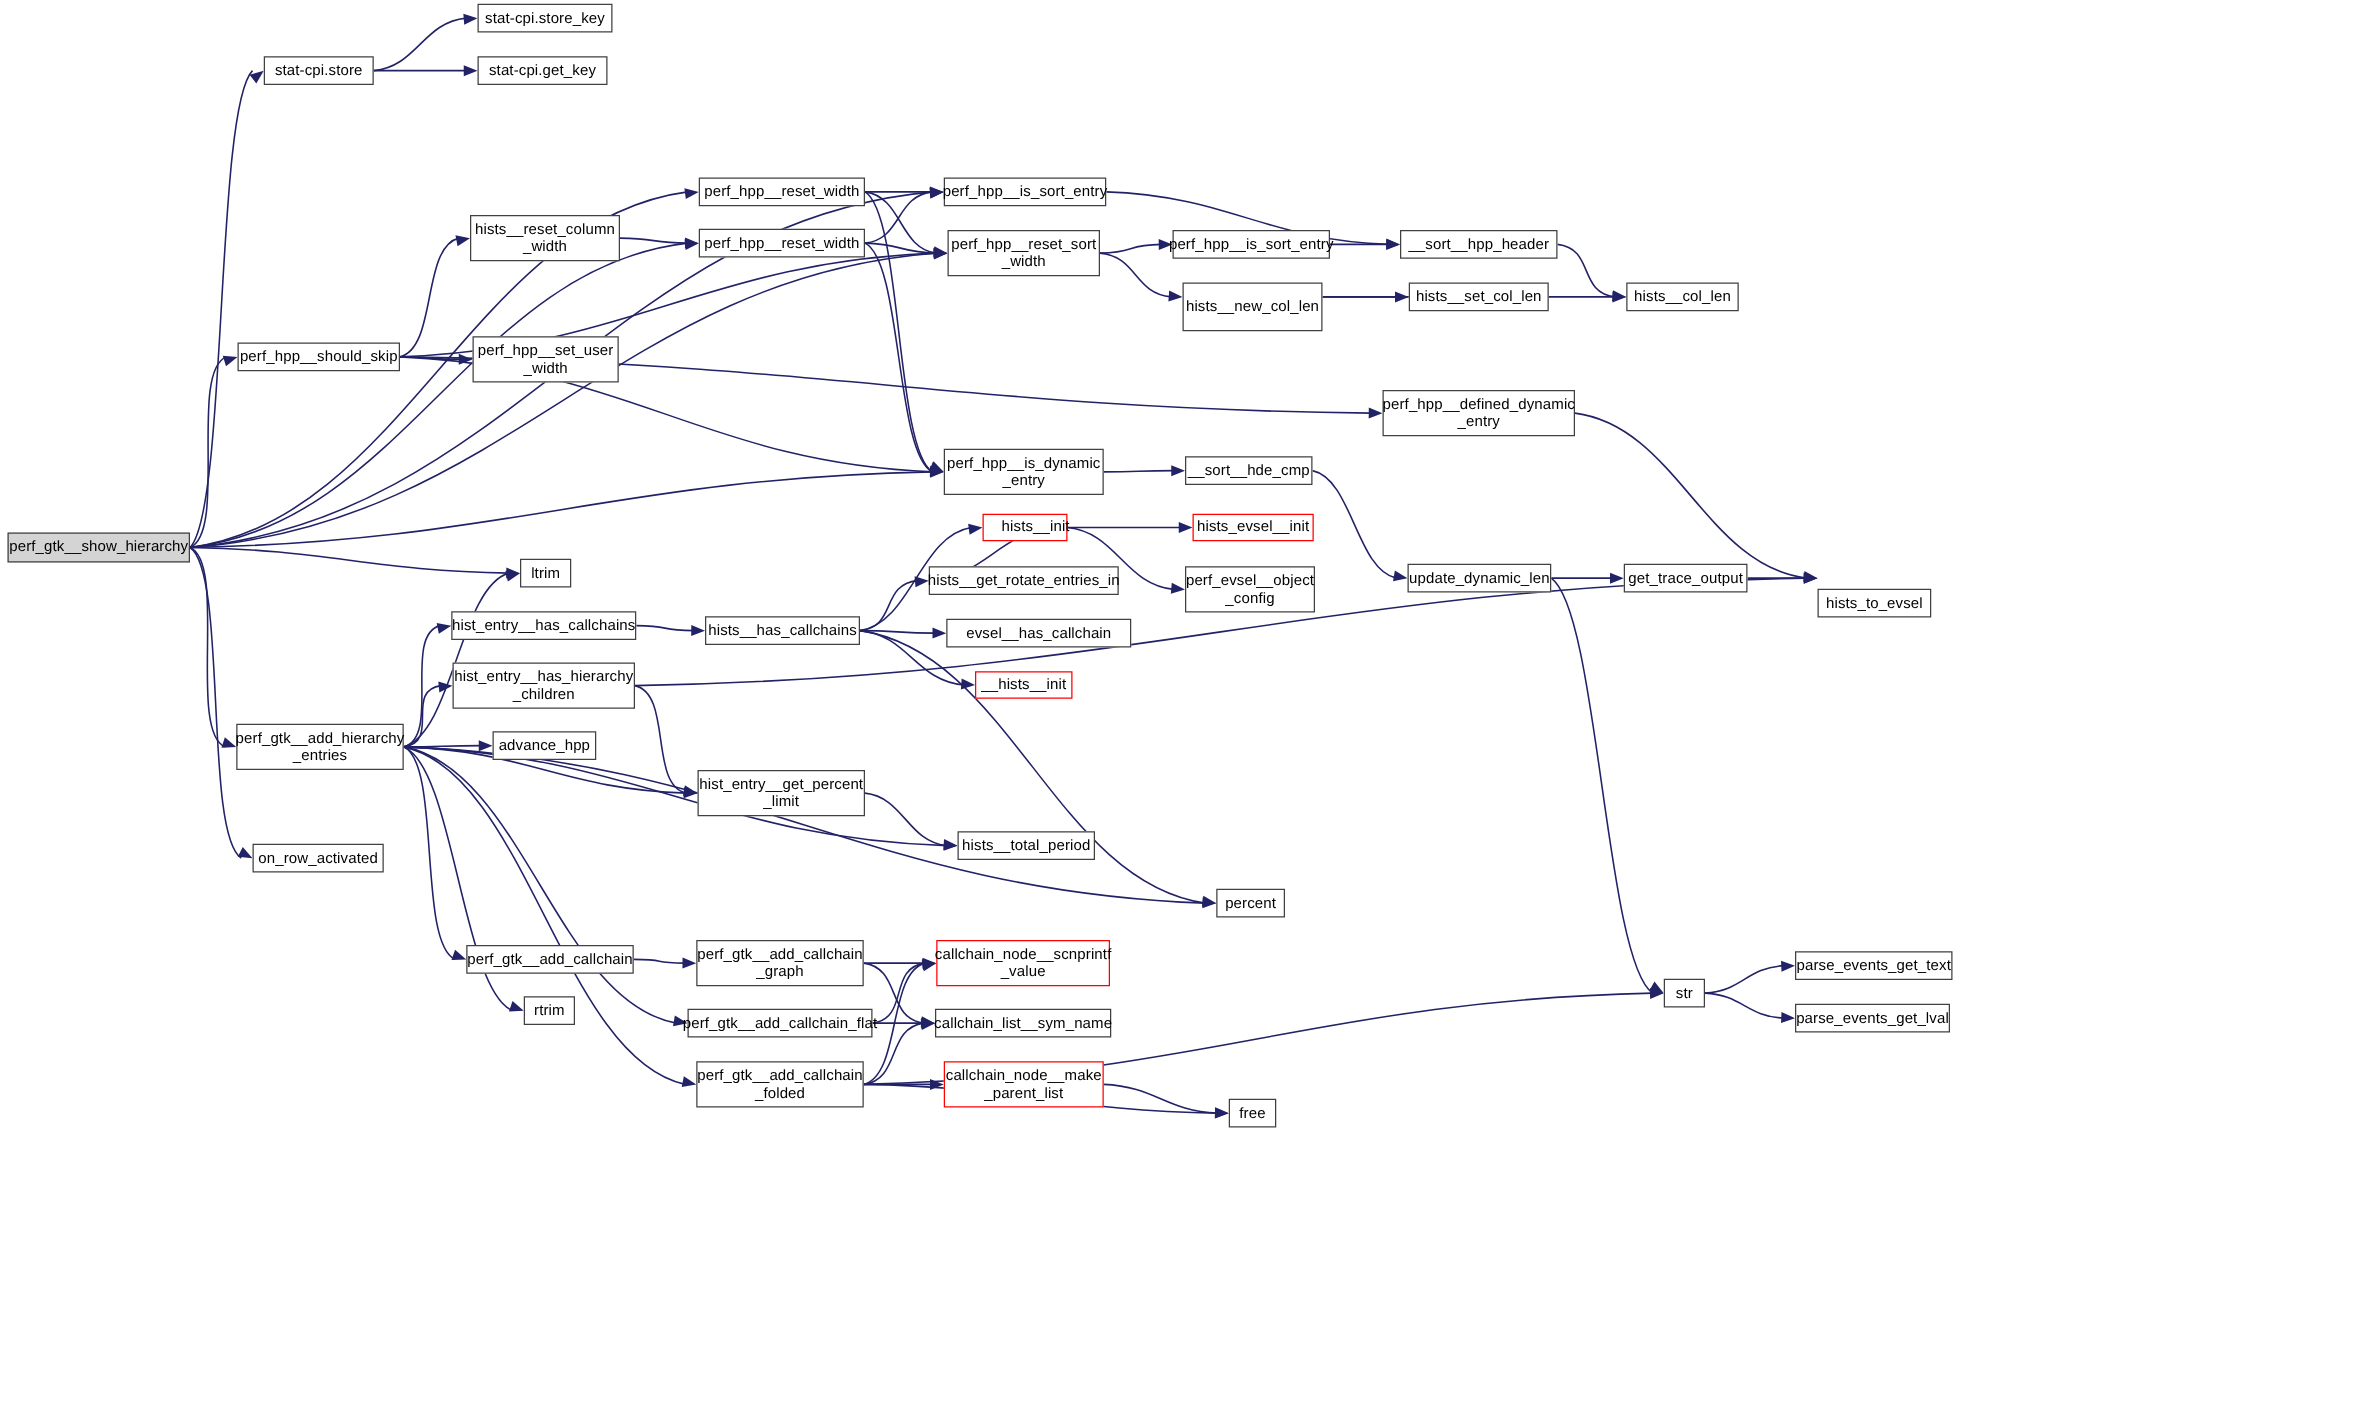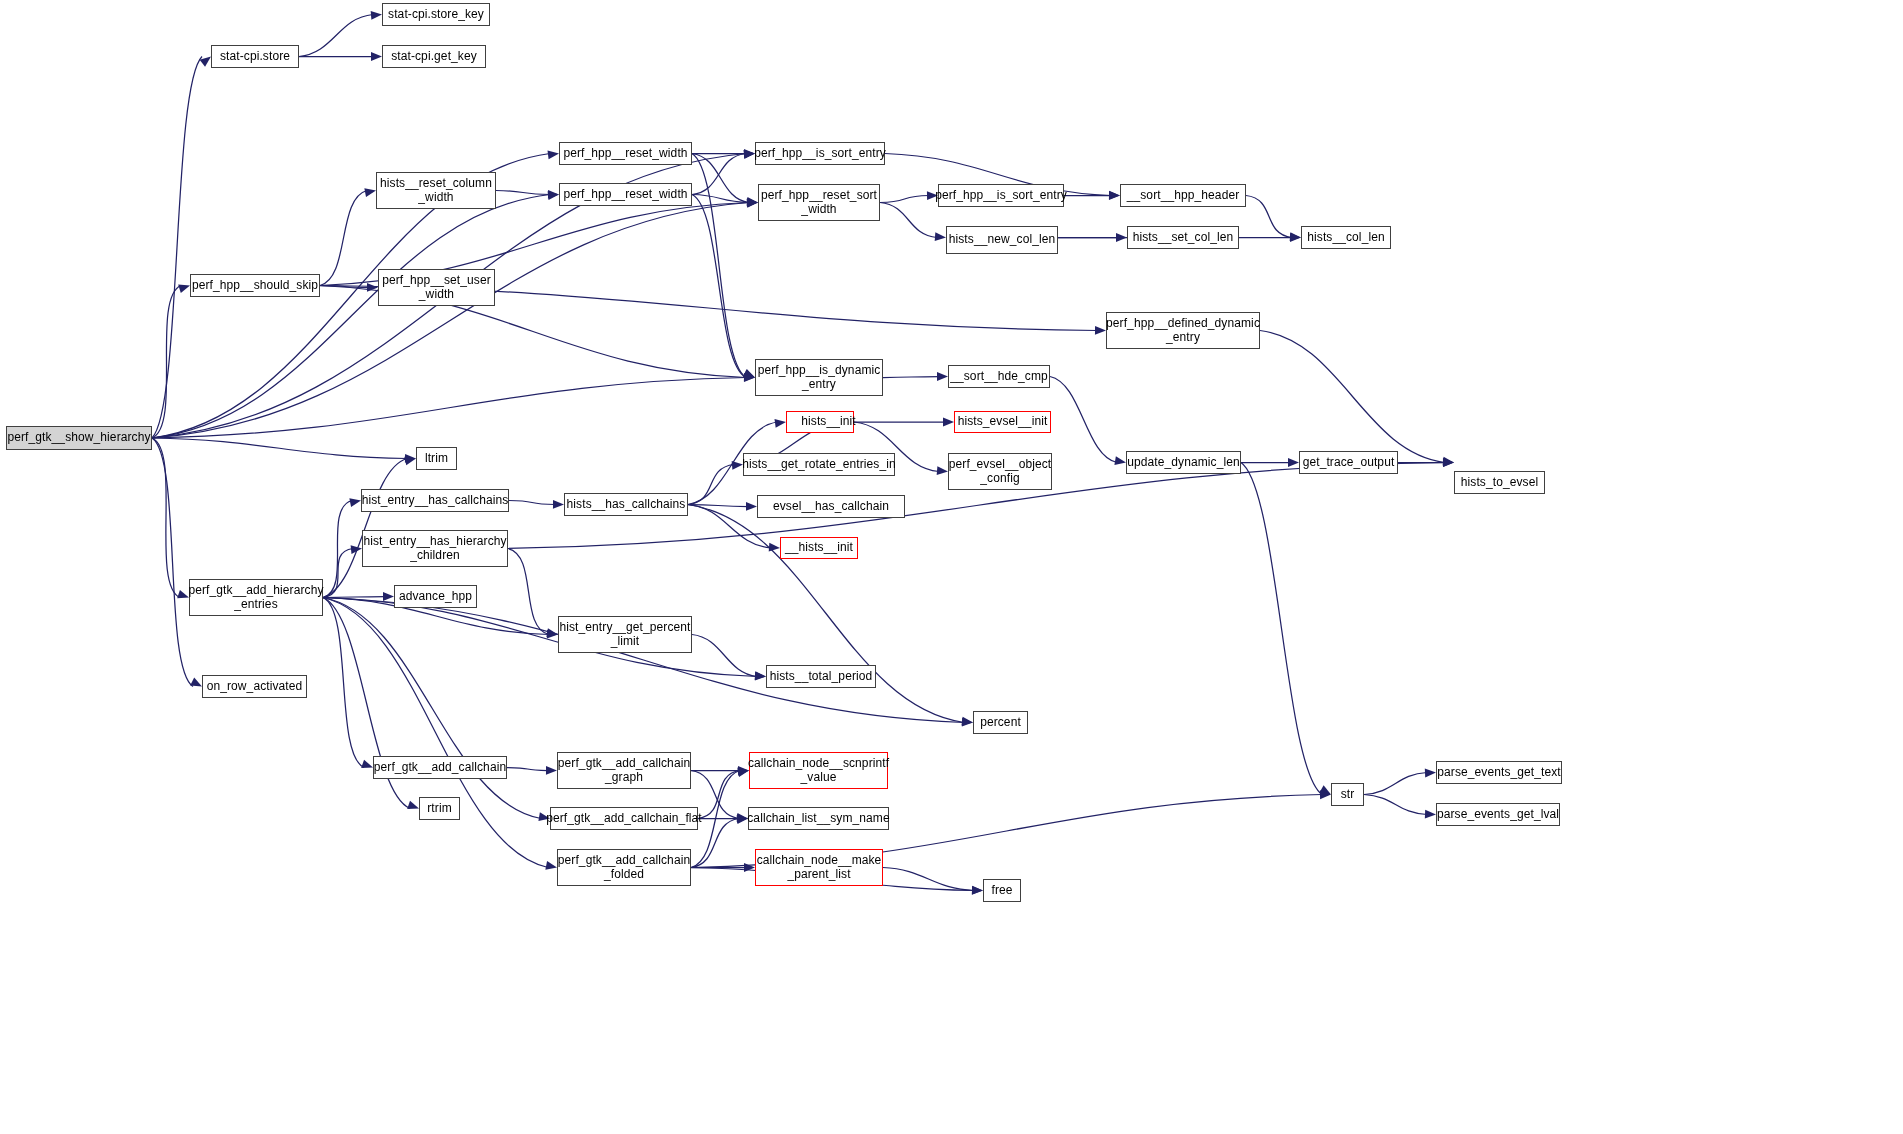--- a/index.html
+++ b/index.html
@@ -173,21 +173,21 @@
       <div class="node" style="left: 382px; top: 3px; width: 108px; height: 23px;">stat-cpi.store_key</div>
       <div class="node" style="left: 382px; top: 45px; width: 104px; height: 23px;">stat-cpi.get_key</div>
       <div class="node" style="left: 559px; top: 142px; width: 133px; height: 23px;">perf_hpp__reset_width</div>
       <div class="node" style="left: 376px; top: 172px; width: 120px; height: 37px;">hists__reset_column
 _width</div>
       <div class="node" style="left: 559px; top: 183px; width: 133px; height: 23px;">perf_hpp__reset_width</div>
       <div class="node" style="left: 755px; top: 142px; width: 130px; height: 23px;">perf_hpp__is_sort_entry</div>
       <div class="node" style="left: 758px; top: 184px; width: 122px; height: 37px; text-align: center;">perf_hpp__reset_sort
 _width</div>
       <div class="node" style="left: 938px; top: 184px; width: 126px; height: 23px;">perf_hpp__is_sort_entry</div>
-      <div class="node" style="left: 946px; top: 226px; width: 112px; height: 28px;">hists__new_col_len</div>
+      <div class="node" style="left: 946px; top: 226px; width: 112px; height: 39px;">hists__new_col_len</div>
       <div class="node" style="left: 1120px; top: 184px; width: 126px; height: 23px;">__sort__hpp_header</div>
       <div class="node" style="left: 1127px; top: 226px; width: 112px; height: 23px;">hists__set_col_len</div>
       <div class="node" style="left: 1301px; top: 226px; width: 90px; height: 23px;">hists__col_len</div>
       <div class="node" style="left: 190px; top: 274px; width: 130px; height: 23px;">perf_hpp__should_skip</div>
       <div class="node" style="left: 378px; top: 269px; width: 117px; height: 37px;">perf_hpp__set_user
 _width</div>
       <div class="node" style="left: 1106px; top: 312px; width: 154px; height: 37px;">perf_hpp__defined_dynamic
 _entry</div>
       <div class="node" style="left: 755px; top: 359px; width: 128px; height: 37px;">perf_hpp__is_dynamic
 _entry</div>

